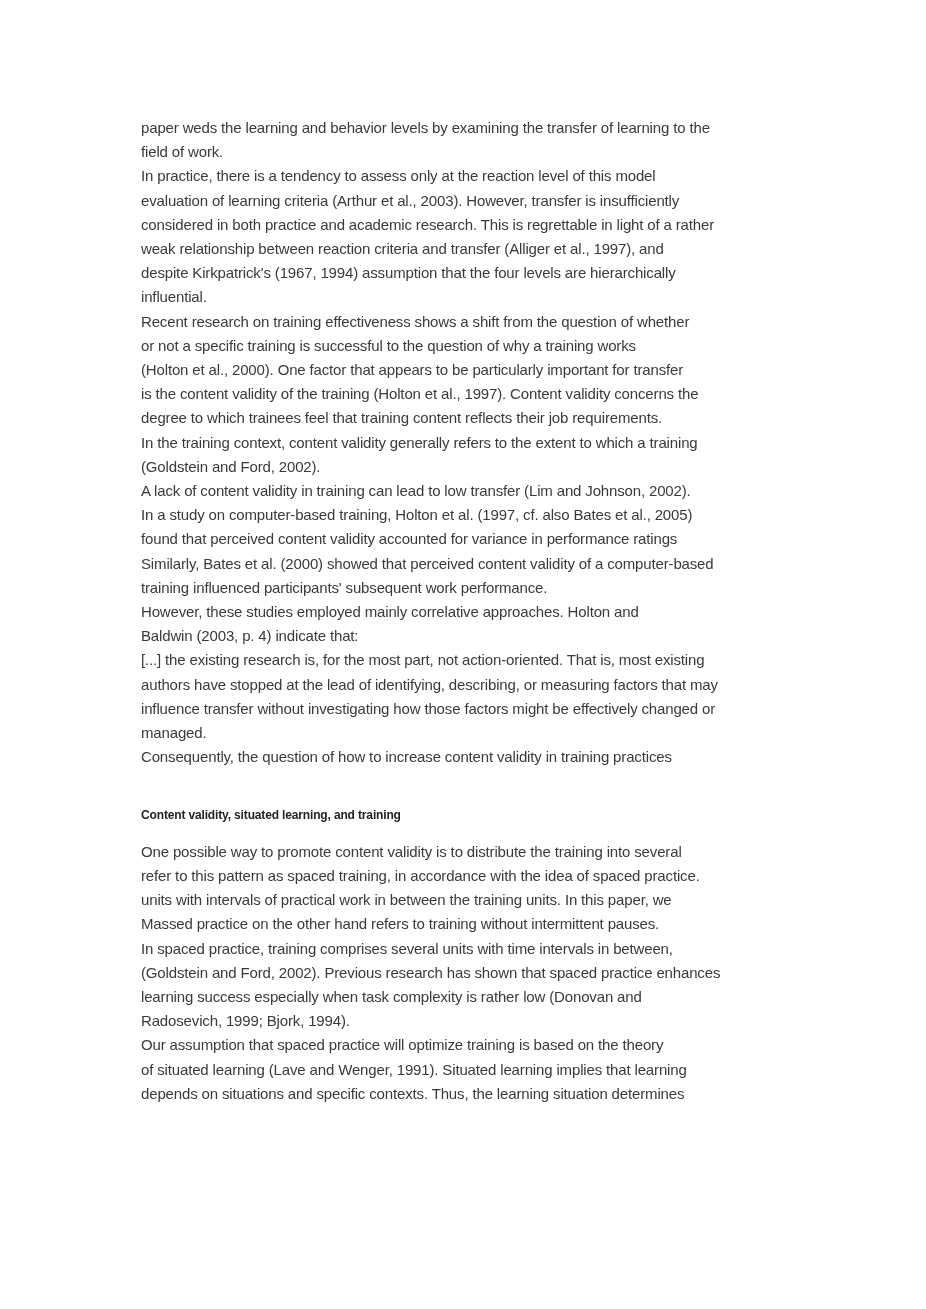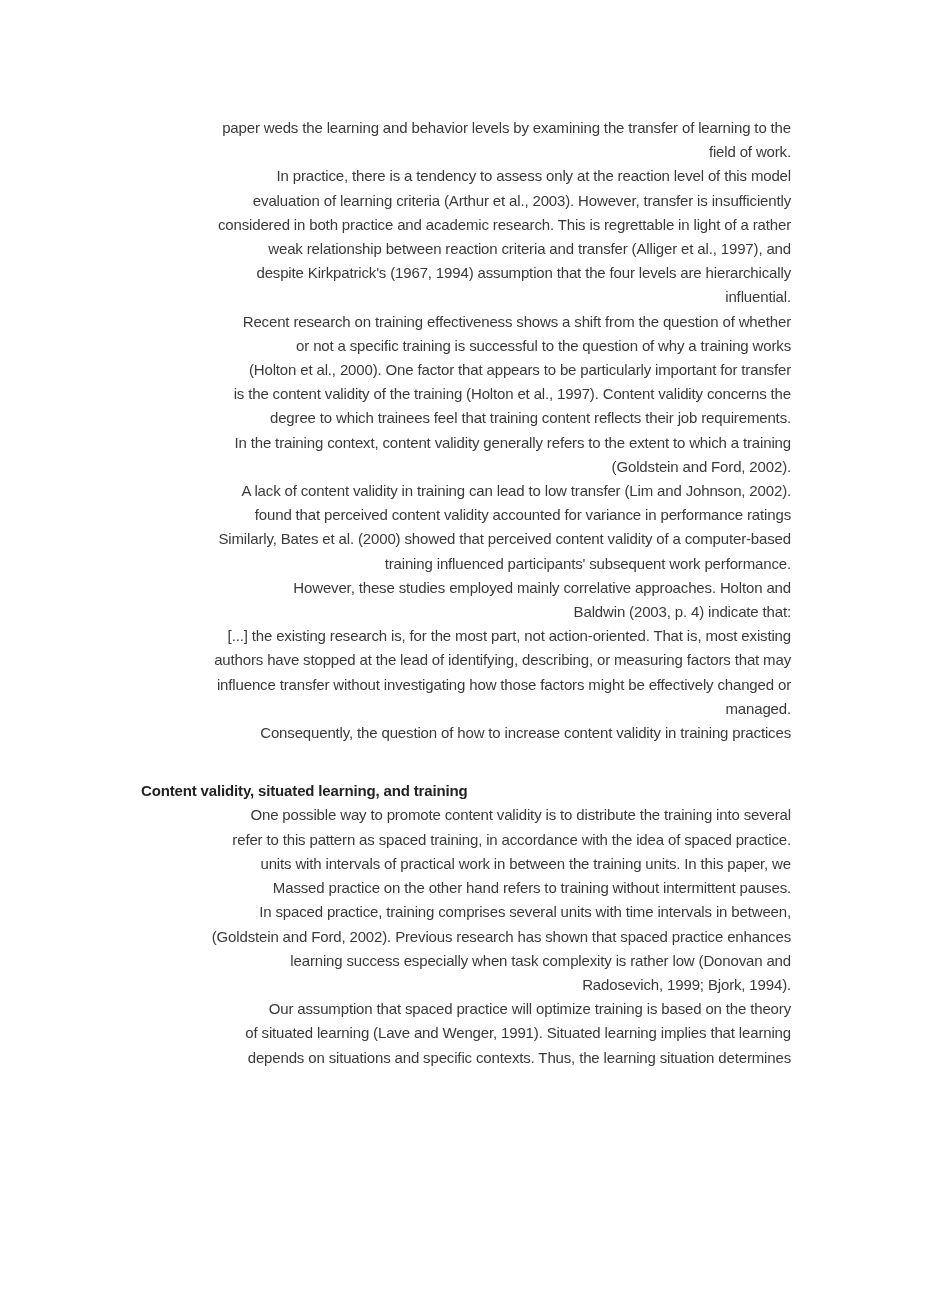--- a/index.html
+++ b/index.html
@@ -21,33 +21,32 @@
     top: 116px;
     width: 650px;
     font-size: 15px;
     line-height: 24.2px;
     letter-spacing: -0.15px;
     color: var(--text, #3a3a3a);
   }
   .text-column p {
     margin: 0;
     padding: 0;
-    text-align: right;
   }
   .line {
     display: block;
     white-space: nowrap;
   }
   h2.section-heading {
-    font-size: 15px;
+    font-size: 12px;
     line-height: 24.2px;
     font-weight: 700;
     letter-spacing: -0.15px;
     color: var(--heading, #232323);
-    margin: 34px 0 0 0;
+    margin: 34px 0 12px 0;
     padding: 0;
   }
 </style>
 </head>
 <body>
 
 <div class="page" style="--bg: #ffffff; --text: #3a3a3a; --heading: #232323;">
   <div class="text-column" id="text-column">
       <p>
         <span class="line">paper weds the learning and behavior levels by examining the transfer of learning to the</span>
@@ -65,20 +64,21 @@
         <span class="line">Recent research on training effectiveness shows a shift from the question of whether</span>
         <span class="line">or not a specific training is successful to the question of why a training works</span>
         <span class="line">(Holton et al., 2000). One factor that appears to be particularly important for transfer</span>
         <span class="line">is the content validity of the training (Holton et al., 1997). Content validity concerns the</span>
         <span class="line">degree to which trainees feel that training content reflects their job requirements.</span>
         <span class="line">In the training context, content validity generally refers to the extent to which a training</span>
         <span class="line">(Goldstein and Ford, 2002).</span>
       </p>
       <p>
         <span class="line">A lack of content validity in training can lead to low transfer (Lim and Johnson, 2002).</span>
+        <span class="line">In a study on computer-based training, Holton et al. (1997, cf. also Bates et al., 2005)</span>
         <span class="line">found that perceived content validity accounted for variance in performance ratings</span>
         <span class="line">Similarly, Bates et al. (2000) showed that perceived content validity of a computer-based</span>
         <span class="line">training influenced participants' subsequent work performance.</span>
       </p>
       <p>
         <span class="line">However, these studies employed mainly correlative approaches. Holton and</span>
         <span class="line">Baldwin (2003, p. 4) indicate that:</span>
       </p>
       <p>
         <span class="line">[...] the existing research is, for the most part, not action-oriented. That is, most existing</span>

